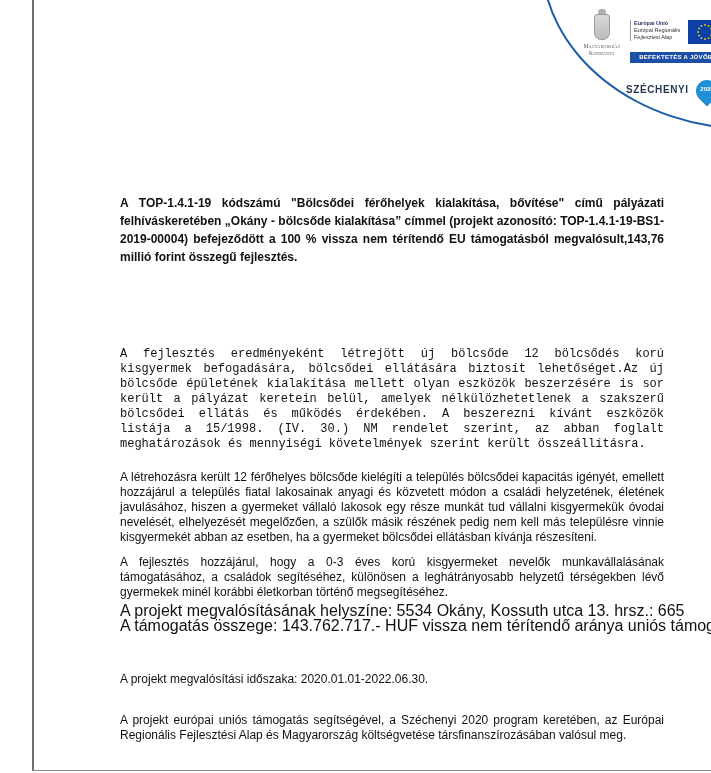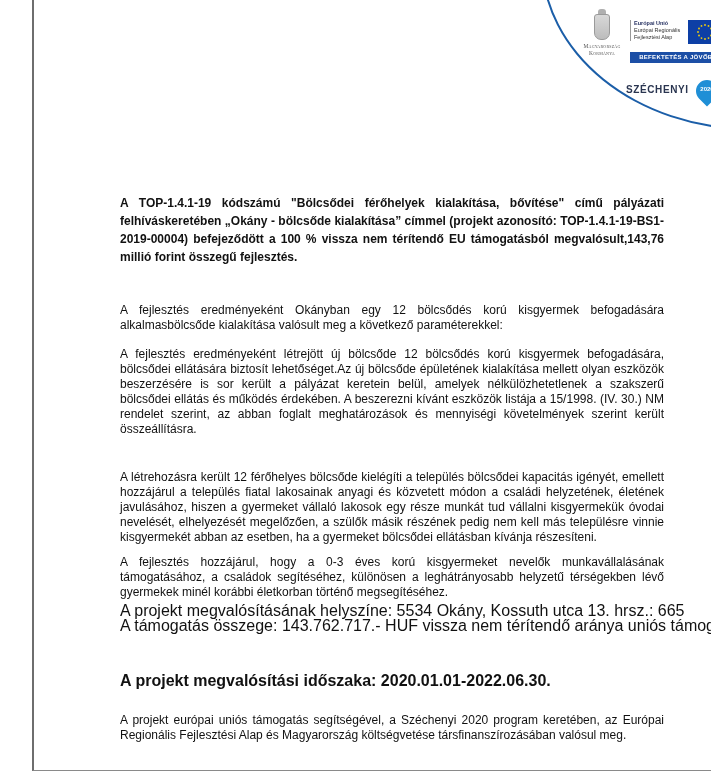--- a/index.html
+++ b/index.html
@@ -153,37 +153,36 @@
       font-size: 12px;
       line-height: 15px;
       text-align: justify;
     }
     .intro {
       top: 194px;
       font-weight: bold;
       line-height: 18px;
     }
     .p1 { top: 303px; }
-    .p2 { top: 347px; }
+    .p2 { top: 347px; font-family: Liberation Mono, monospace; }
     .p3 { top: 470px; }
     .p4 { top: 555px; }
     .facts {
       position: absolute;
       left: 86px;
       top: 604px;
       font-size: 16px;
       line-height: 14.5px;
     }
     .facts div { white-space: nowrap; }
     .period {
       position: absolute;
       left: 86px;
       top: 672px;
-      font-size: 16px;
-      font-weight: bold;
+      font-size: 12px;
     }
     .closing { top: 713px; }
   </style>
 </head>
 <body>
 
 <div class="page">
 
   <div class="arc"></div>
 
@@ -222,21 +221,20 @@
   </div>
 
   <div class="invest-bar">BEFEKTETÉS A JÖVŐBE</div>
 
   <div class="szechenyi">SZÉCHENYI</div>
   <div class="pin"></div>
   <div class="pin-label">2020</div>
 
   <div class="content intro">A TOP-1.4.1-19 kódszámú "Bölcsődei férőhelyek kialakítása, bővítése" című pályázati felhíváskeretében „Okány - bölcsőde kialakítása” címmel (projekt azonosító: TOP-1.4.1-19-BS1-2019-00004) befejeződött a 100 % vissza nem térítendő EU támogatásból megvalósult,143,76 millió forint összegű fejlesztés.</div>
 
-  <div class="content p1">A fejlesztés eredményeként Okányban egy 12 bölcsődés korú kisgyermek befogadására alkalmasbölcsőde kialakítása valósult meg a következő paraméterekkel:</div>
   <div class="content p2">A fejlesztés eredményeként létrejött új bölcsőde 12 bölcsődés korú kisgyermek befogadására, bölcsődei ellátására biztosít lehetőséget.Az új bölcsőde épületének kialakítása mellett olyan eszközök beszerzésére is sor került a pályázat keretein belül, amelyek nélkülözhetetlenek a szakszerű bölcsődei ellátás és működés érdekében. A beszerezni kívánt eszközök listája a 15/1998. (IV. 30.) NM rendelet szerint, az abban foglalt meghatározások és mennyiségi követelmények szerint került összeállításra.</div>
   <div class="content p3">A létrehozásra került 12 férőhelyes bölcsőde kielégíti a település bölcsődei kapacitás igényét, emellett hozzájárul a település fiatal lakosainak anyagi és közvetett módon a családi helyzetének, életének javulásához, hiszen a gyermeket vállaló lakosok egy része munkát tud vállalni kisgyermekük óvodai nevelését, elhelyezését megelőzően, a szülők másik részének pedig nem kell más településre vinnie kisgyermekét abban az esetben, ha a gyermeket bölcsődei ellátásban kívánja részesíteni.</div>
   <div class="content p4">A fejlesztés hozzájárul, hogy a 0-3 éves korú kisgyermeket nevelők munkavállalásának támogatásához, a családok segítéséhez, különösen a leghátrányosabb helyzetű térségekben lévő gyermekek minél korábbi életkorban történő megsegítéséhez.</div>
 
   <div class="facts">
     <div>A projekt megvalósításának helyszíne: 5534 Okány, Kossuth utca 13. hrsz.: 665</div>
     <div>A támogatás összege: 143.762.717.- HUF vissza nem térítendő aránya uniós támogatás</div>
   </div>
 
   <div class="period">A projekt megvalósítási időszaka: 2020.01.01-2022.06.30.</div>

